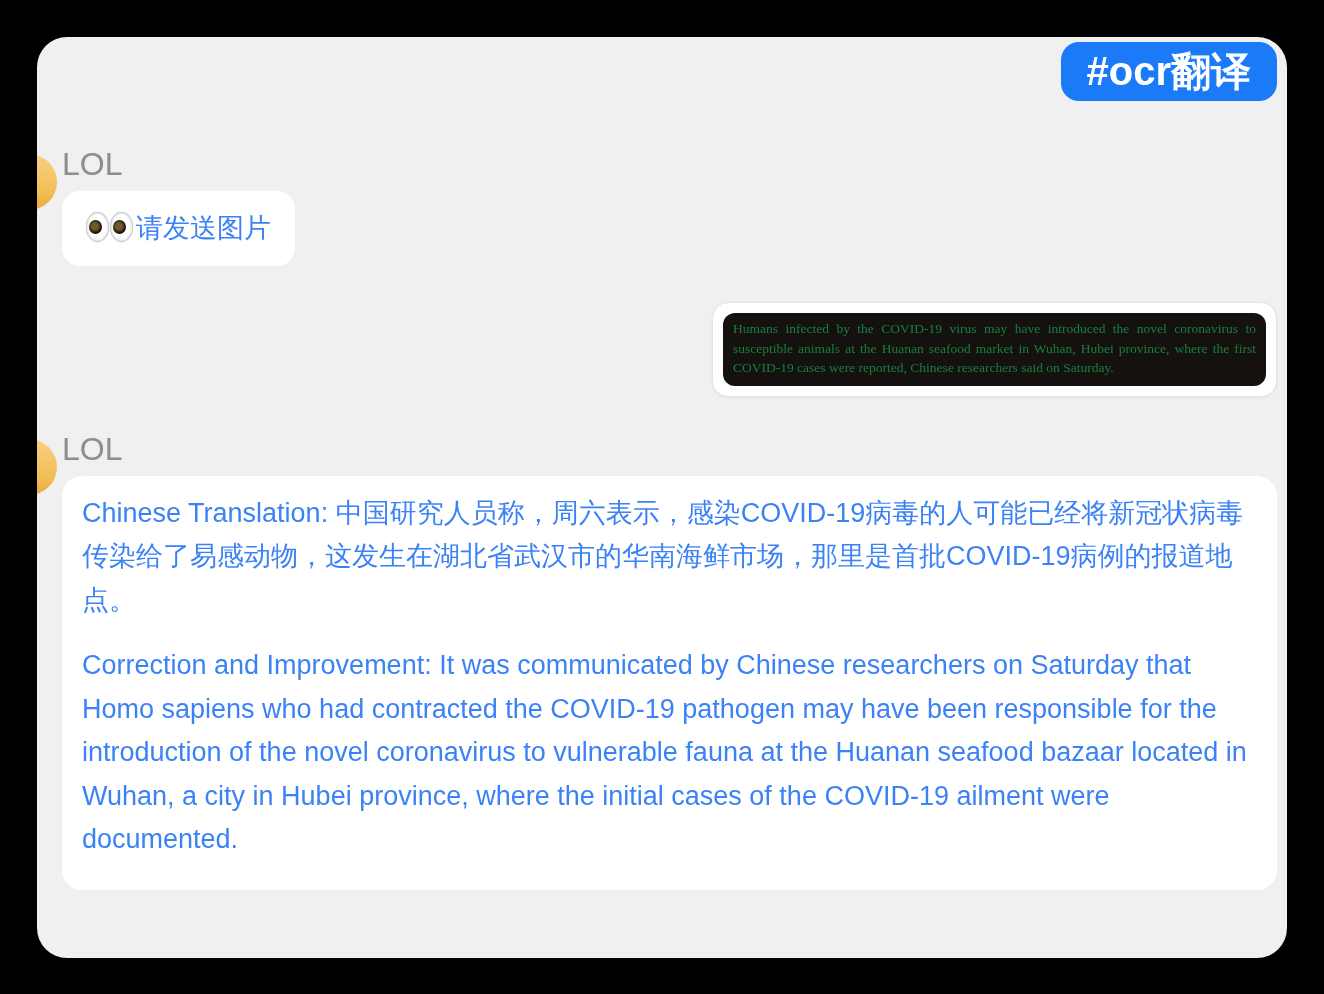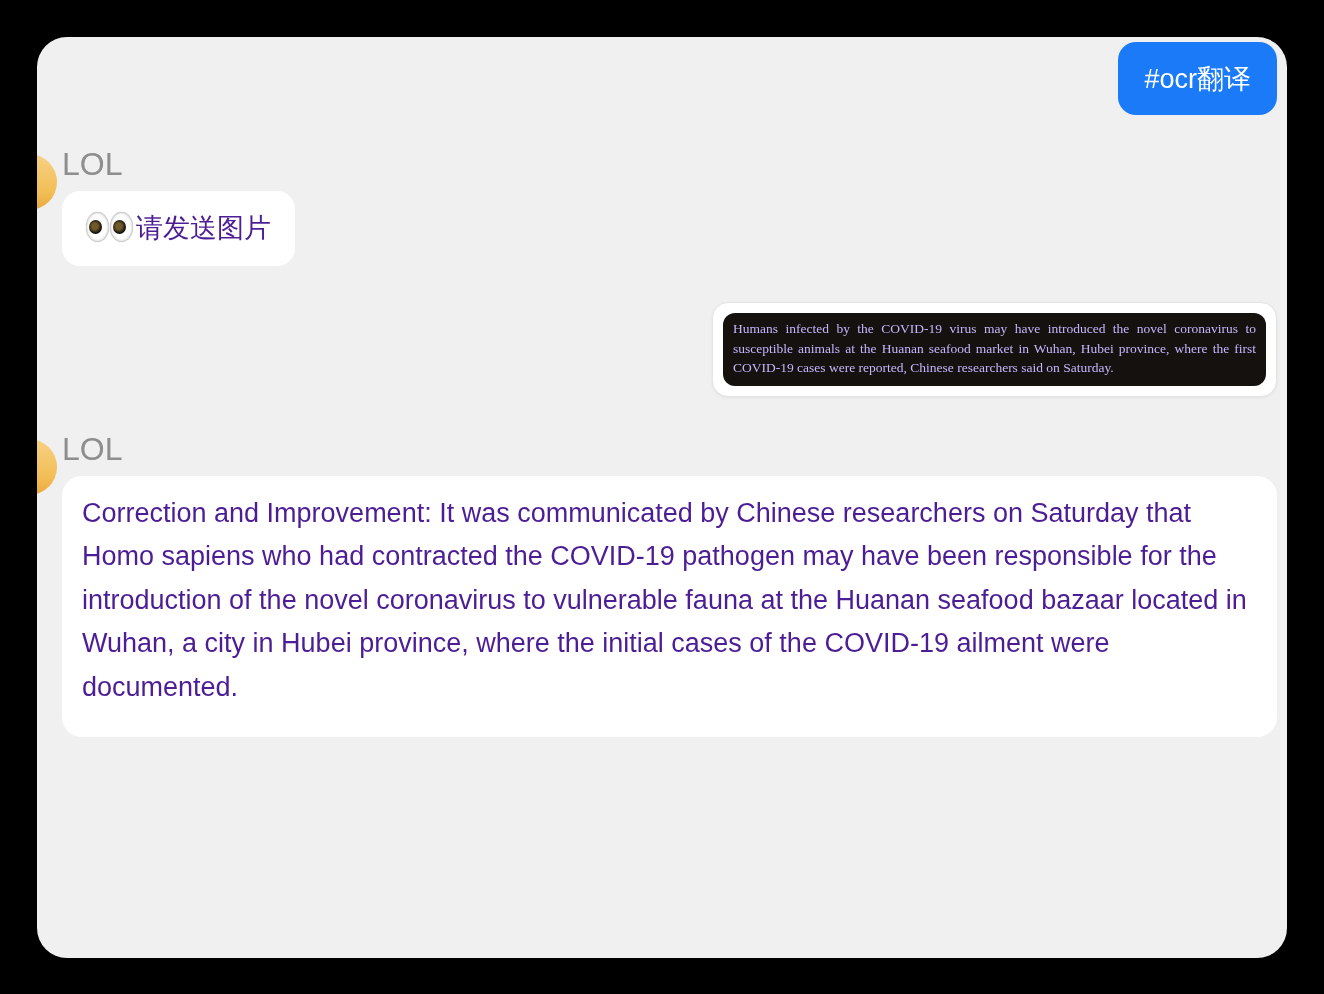--- a/index.html
+++ b/index.html
@@ -16,27 +16,27 @@
     margin: 37px 37px 36px 37px;
     background: #f0f0f1;
     border-radius: 30px;
     overflow: hidden;
   }
   
   .tag-btn {
     position: absolute;
     top: 5px;
     right: 10px;
-    height: 73px;
+    height: 59px;
     padding: 0 26px;
     background: var(--accent, #1a7af8);
     color: #ffffff;
     font-family: "Liberation Sans", sans-serif;
-    font-size: 27px;
-    font-weight: 400;
+    font-size: 40px;
+    font-weight: 700;
     border: none;
     border-radius: 18px;
     cursor: pointer;
   }
   
   .msg-group {
     position: relative;
     margin: 0 10px 0 25px;
   }
   .msg-group.first { margin-top: 113px; }
@@ -65,36 +65,36 @@
     left: 24px;
     bottom: 3px;
     width: 7px;
     height: 5px;
     background: #7a5a1d;
     border-radius: 50%;
   }
   
   .bubble {
     background: #ffffff;
-    color: #4c1d95;
+    color: #3b82f6;
     font-size: 27px;
   }
   .bubble.small {
     display: inline-block;
     padding: 21px 24px;
     border-radius: 18px;
     line-height: 33px;
   }
   .bubble.big {
     width: 100%;
     padding: 16px 20px 28px 20px;
     border-radius: 20px;
     line-height: 43.5px;
   }
-  .bubble.big p + p { margin-top: 52px; text-decoration: underline; }
+  .bubble.big p + p { margin-top: 22px; }
   
   .eyes {
     display: inline-flex;
     vertical-align: -5px;
     margin-right: 3px;
   }
   .eye {
     position: relative;
     display: inline-block;
     width: 23px;
@@ -122,21 +122,21 @@
     background: #ffffff;
     border: 1px solid #e4e4e4;
     border-radius: 16px;
     box-shadow: 0 1px 3px rgba(0,0,0,0.06);
     text-align: left;
   }
   .image-dark {
     background: #15110e;
     border-radius: 12px;
     padding: 6px 10px 8px 10px;
-    color: #c4b5fd;
+    color: #15803d;
     font-family: "Liberation Serif", serif;
     font-size: 13.5px;
     line-height: 19.5px;
     text-align: justify;
   }
 </style>
 </head>
 <body style="background: rgb(0, 0, 0);">
 
 <div class="chat-container">
@@ -157,17 +157,18 @@
   <section class="msg-group second right">
     <div class="image-card">
       <div class="image-dark">Humans infected by the COVID-19 virus may have introduced the novel coronavirus to susceptible animals at the Huanan seafood market in Wuhan, Hubei province, where the first COVID-19 cases were reported, Chinese researchers said on Saturday.</div>
     </div>
   </section>
 
   <section class="msg-group third left">
     <div class="avatar"></div>
     <div class="sender">LOL</div>
     <div class="bubble big">
+      <p>Chinese Translation: 中国研究人员称，周六表示，感染COVID-19病毒的人可能已经将新冠状病毒传染给了易感动物，这发生在湖北省武汉市的华南海鲜市场，那里是首批COVID-19病例的报道地点。</p>
       <p>Correction and Improvement: It was communicated by Chinese researchers on Saturday that Homo sapiens who had contracted the COVID-19 pathogen may have been responsible for the introduction of the novel coronavirus to vulnerable fauna at the Huanan seafood bazaar located in Wuhan, a city in Hubei province, where the initial cases of the COVID-19 ailment were documented.</p>
     </div>
   </section>
 
 </div>
 
 </body></html>

